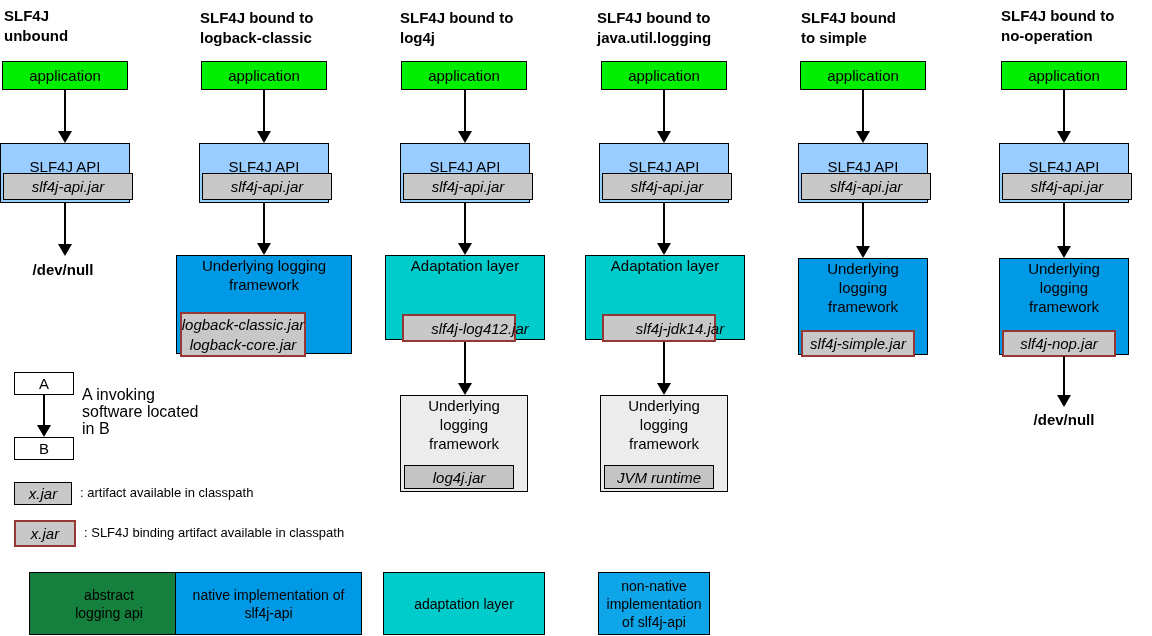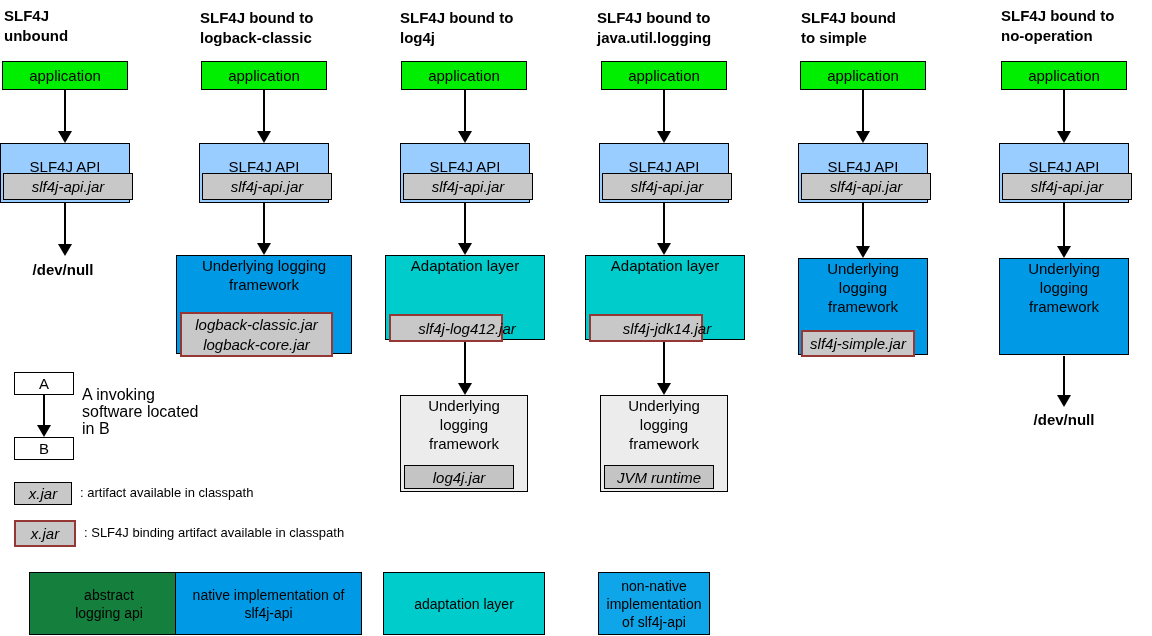--- a/index.html
+++ b/index.html
@@ -17,22 +17,22 @@
   .underlying{background:#ececec;}
 
   .box-label{margin-top:0;text-align:center;line-height:19px;}
   .narrow{width:104px;margin-left:auto;margin-right:auto;}
   .wide{width:160px;margin-left:auto;margin-right:auto;}
 
   .jar{position:absolute;background:#c8c8c8;border:1px solid #000;font-style:italic;font-size:15px;
        display:flex;align-items:center;justify-content:center;white-space:nowrap;box-sizing:border-box;}
   .binding{border:2px solid #953735;}
   .api-jar{left:2px;bottom:2px;width:130px;height:27px;}
-  .fw-jar{left:3px;bottom:-4px;width:153px;height:45px;flex-direction:column;line-height:20px;}
-  .adapt-jar{left:3px;bottom:-3px;width:114px;height:28px;padding-left:42px;}
+  .fw-jar{left:3px;bottom:-4px;width:126px;height:45px;flex-direction:column;line-height:20px;}
+  .adapt-jar{left:16px;bottom:-3px;width:114px;height:28px;padding-left:42px;}
   .blue-jar{left:2px;bottom:-3px;width:114px;height:27px;}
   .plain-jar{left:3px;bottom:2px;width:110px;height:24px;background:#c4c4c4;}
 
   .arrow{position:absolute;width:14px;}
   .arrow i{display:block;}
   .arrow .shaft{position:absolute;left:6px;top:0;bottom:11px;width:2px;background:#000;}
   .arrow .head{position:absolute;left:0;bottom:0;width:0;height:0;
                border-left:7px solid transparent;border-right:7px solid transparent;border-top:12px solid #000;}
 
   .devnull{position:absolute;font-weight:bold;font-size:15px;text-align:center;width:130px;}
@@ -191,20 +191,21 @@
   <div class="box api" style="left:999px;top:143px">
     <div class="api-label">SLF4J API</div>
     <div class="jar api-jar">slf4j-api.jar</div>
   </div>
   <div class="arrow" style="left:1057px;top:203px;height:55px">
       <i class="shaft"></i>
       <i class="head"></i>
     </div>
   <div class="box native" style="left:999px;top:258px;width:130px;height:97px">
     <div class="box-label narrow">Underlying logging framework</div>
+    <div class="jar binding blue-jar">slf4j-nop.jar</div>
   </div>
   <div class="arrow" style="left:1057px;top:356px;height:51px">
       <i class="shaft"></i>
       <i class="head"></i>
     </div>
   <div class="devnull" style="left:999px;top:411px;width:130px">/dev/null</div>
 
   <div class="ab-box" style="left:14px;top:372px">A</div>
   <div class="arrow" style="left:37px;top:395px;height:42px">
       <i class="shaft"></i>

